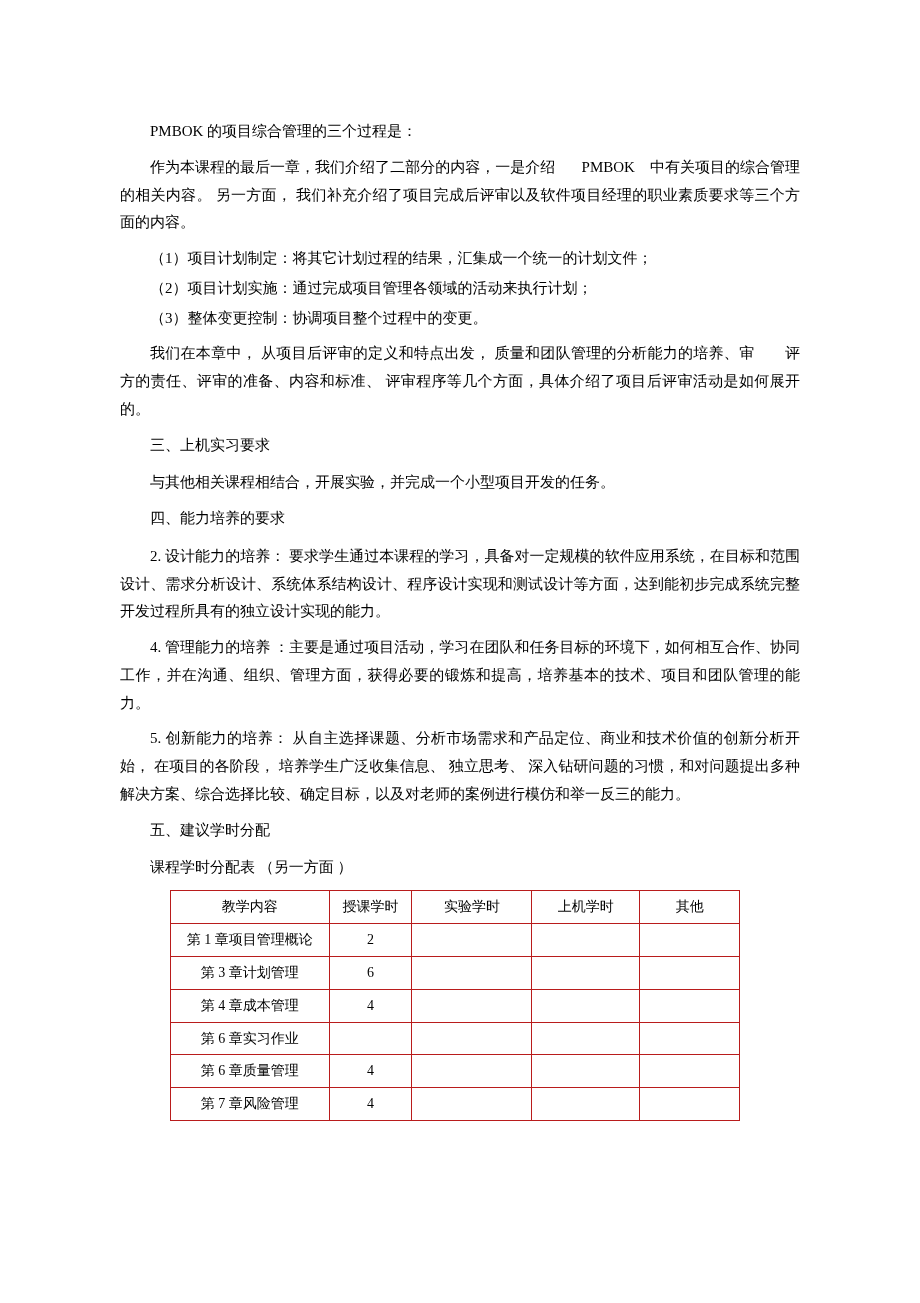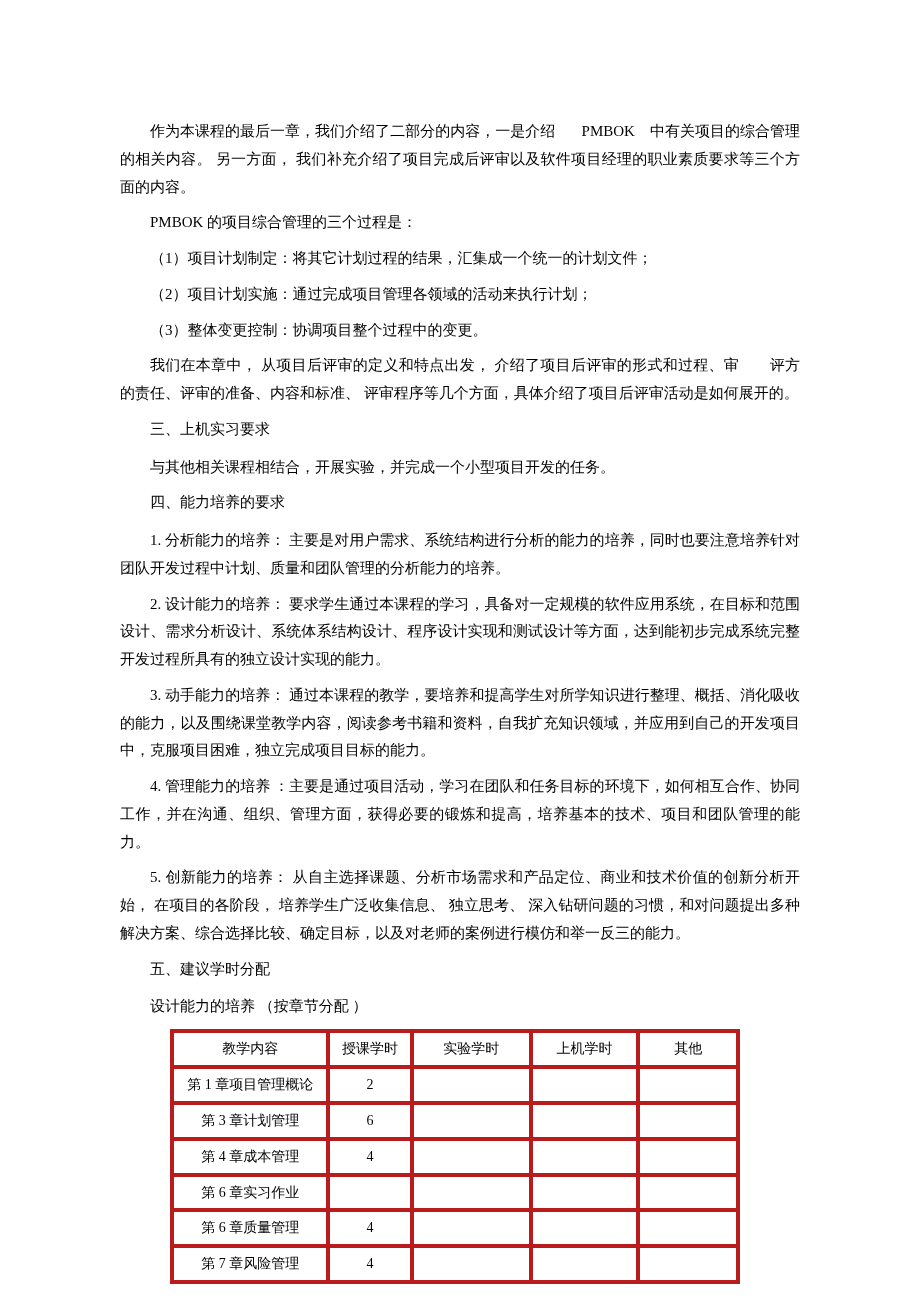--- a/index.html
+++ b/index.html
@@ -18,80 +18,78 @@
     line-height: 1.85;
   }
   .para {
     margin: 8px 0;
     text-align: justify;
   }
   .indent {
     text-indent: 2em;
   }
   .list-item {
-    margin: 8px 0 2px 2em;
+    margin: 2px 0 2px 2em;
   }
   .section-title {
     margin: 3px 0 10px 2em;
   }
   table.hours {
     border-collapse: collapse;
     width: 570px;
     margin-left: 50px;
     font-size: 14px;
   }
   table.hours th, table.hours td {
-    border: 4px solid #b91c1c;
+    border: 1px solid #b91c1c;
     padding: 3px 6px;
     text-align: center;
     vertical-align: middle;
     height: 22px;
   }
   table.hours th {
     font-weight: normal;
   }
   .col-content { width: 170px; }
   .col-lecture { width: 80px; }
   .col-exp { width: 124px; }
   .col-lab { width: 110px; }
   .col-other { width: 100px; }
 </style>
 </head>
 <body>
 
 <div class="page">
 
+  <p class="para indent">PMBOK 的项目综合管理的三个过程是：</p>
+
   <p class="para indent">
     <span>作为本课程的最后一章，我们介绍了二部分的内容，一是介绍</span>
     &nbsp;&nbsp;&nbsp;&nbsp;&nbsp;
     <span>PMBOK</span>
     &nbsp;&nbsp;
     <span>中有关项目的综合管理的相关内容。 另一方面， 我们补充介绍了项目完成后评审以及软件项目经理的职业素质要求等三个方面的内容。</span>
   </p>
 
-  <p class="para indent">PMBOK 的项目综合管理的三个过程是：</p>
-
   <p class="list-item">（1）项目计划制定：将其它计划过程的结果，汇集成一个统一的计划文件；</p>
   <p class="list-item">（2）项目计划实施：通过完成项目管理各领域的活动来执行计划；</p>
   <p class="list-item">（3）整体变更控制：协调项目整个过程中的变更。</p>
 
-  <p class="para indent">我们在本章中， 从项目后评审的定义和特点出发， 介绍了项目后评审的形式和过程、审　　评方的责任、评审的准备、内容和标准、 评审程序等几个方面，具体介绍了项目后评审活动是如何展开的。</p>
+  <p class="para indent">我们在本章中， 从项目后评审的定义和特点出发， 质量和团队管理的分析能力的培养、审　　评方的责任、评审的准备、内容和标准、 评审程序等几个方面，具体介绍了项目后评审活动是如何展开的。</p>
 
   <p class="section-title">三、上机实习要求</p>
   <p class="para indent">与其他相关课程相结合，开展实验，并完成一个小型项目开发的任务。</p>
 
   <p class="section-title">四、能力培养的要求</p>
-  <p class="para indent">1. 分析能力的培养： 主要是对用户需求、系统结构进行分析的能力的培养，同时也要注意培养针对团队开发过程中计划、质量和团队管理的分析能力的培养。</p>
   <p class="para indent">2. 设计能力的培养： 要求学生通过本课程的学习，具备对一定规模的软件应用系统，在目标和范围设计、需求分析设计、系统体系结构设计、程序设计实现和测试设计等方面，达到能初步完成系统完整开发过程所具有的独立设计实现的能力。</p>
-  <p class="para indent">3. 动手能力的培养： 通过本课程的教学，要培养和提高学生对所学知识进行整理、概括、消化吸收的能力，以及围绕课堂教学内容，阅读参考书籍和资料，自我扩充知识领域，并应用到自己的开发项目中，克服项目困难，独立完成项目目标的能力。</p>
   <p class="para indent">4. 管理能力的培养 ：主要是通过项目活动，学习在团队和任务目标的环境下，如何相互合作、协同工作，并在沟通、组织、管理方面，获得必要的锻炼和提高，培养基本的技术、项目和团队管理的能力。</p>
   <p class="para indent">5. 创新能力的培养： 从自主选择课题、分析市场需求和产品定位、商业和技术价值的创新分析开始， 在项目的各阶段， 培养学生广泛收集信息、 独立思考、 深入钻研问题的习惯，和对问题提出多种解决方案、综合选择比较、确定目标，以及对老师的案例进行模仿和举一反三的能力。</p>
 
   <p class="section-title">五、建议学时分配</p>
-  <p class="para indent">设计能力的培养 （按章节分配 ）</p>
+  <p class="para indent">课程学时分配表 （另一方面 ）</p>
 
   <table class="hours">
     <thead>
       <tr>
         <th class="col-content">教学内容</th>
         <th class="col-lecture">授课学时</th>
         <th class="col-exp">实验学时</th>
         <th class="col-lab">上机学时</th>
         <th class="col-other">其他</th>
       </tr>

